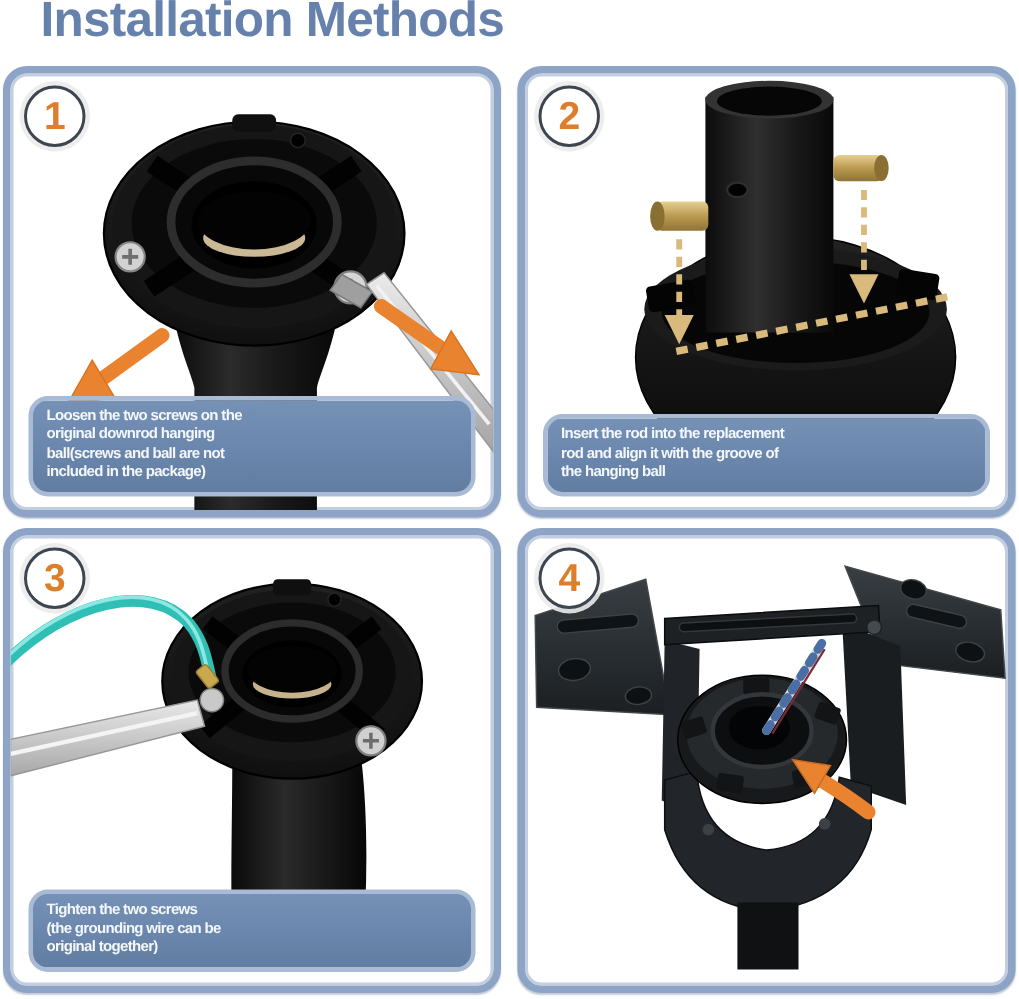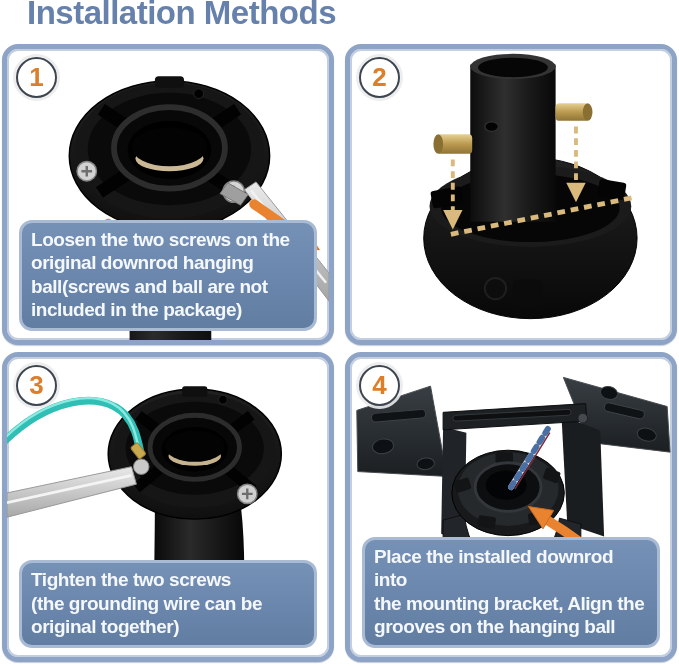--- a/index.html
+++ b/index.html
@@ -30,21 +30,21 @@
     border-radius:50%;background:#ffffff;border:2px solid #3d4650;
     box-shadow:0 0 0 3px rgba(235,235,235,.9);
     display:flex;align-items:center;justify-content:center;
     color:#dd7e2b;font-size:26px;font-weight:bold;z-index:3;
   }
   .caption{
     position:absolute;left:12px;right:12px;bottom:9px;z-index:2;
     background:linear-gradient(180deg,#7691b6 0%, #6a86ac 55%, #617da1 100%);
     border:3px solid #a9bbd4;border-radius:13px;
     padding:5px 8px 7px 9px;
-    color:#f4f8fc;font-size:19px;font-weight:bold;line-height:1.22;
+    color:#f4f8fc;font-size:10px;font-weight:bold;line-height:1.22;
     letter-spacing:-0.45px;white-space:pre-line;
   }
 </style>
 </head>
 <body>
 
 <div class="page-title">Installation Methods</div>
 
 <div class="panel" id="panel-1">
   <div class="photo">
@@ -155,20 +155,23 @@
       <g stroke="#d9b97c" fill="#d9b97c">
         <line x1="106" y1="114" x2="106" y2="168" stroke-width="4" stroke-dasharray="7 5"></line>
         <polygon points="106,186 96,166 116,166" stroke="none"></polygon>
         <line x1="233" y1="80" x2="233" y2="140" stroke-width="4" stroke-dasharray="7 5"></line>
         <polygon points="233,158 223,138 243,138" stroke="none"></polygon>
         <line x1="104" y1="191" x2="293" y2="153" stroke-width="5" stroke-dasharray="8 6"></line>
       </g>
     </svg>
   </div>
   <div class="step-badge">2</div>
+  <div class="caption">Insert the rod into the replacement
+rod and align it with the groove of
+the hanging ball</div>
 </div>
 
 <div class="panel" id="panel-3">
   <div class="photo">
     <svg viewBox="0 0 331 309" preserveAspectRatio="none" aria-hidden="true">
       <defs>
         <linearGradient id="p3rod" x1="0" y1="0" x2="1" y2="0">
           <stop offset="0" stop-color="#0a0a0a"></stop>
             <stop offset="0.4" stop-color="#2a2a2a"></stop>
             <stop offset="1" stop-color="#070707"></stop>
@@ -277,16 +280,13 @@
         <line x1="166" y1="134" x2="204" y2="74" stroke="#4a6fa5" stroke-width="6" stroke-dasharray="5 6" stroke-linecap="round"></line>
         <line x1="170" y1="136" x2="206" y2="78" stroke="#7a2a35" stroke-width="1.5"></line>
       </g>
       <g>
         <path d="M236,190 Q220,178 205,169" fill="none" stroke="#ea8330" stroke-width="10" stroke-linecap="round"></path>
         <polygon points="184,154 210,158 199,177" fill="#ea8330" stroke="#c96c1f" stroke-width="1"></polygon>
       </g>
     </svg>
   </div>
   <div class="step-badge">4</div>
-  <div class="caption">Place the installed downrod into
-the mounting bracket, Align the
-grooves on the hanging ball</div>
 </div>
 
 </body></html>

